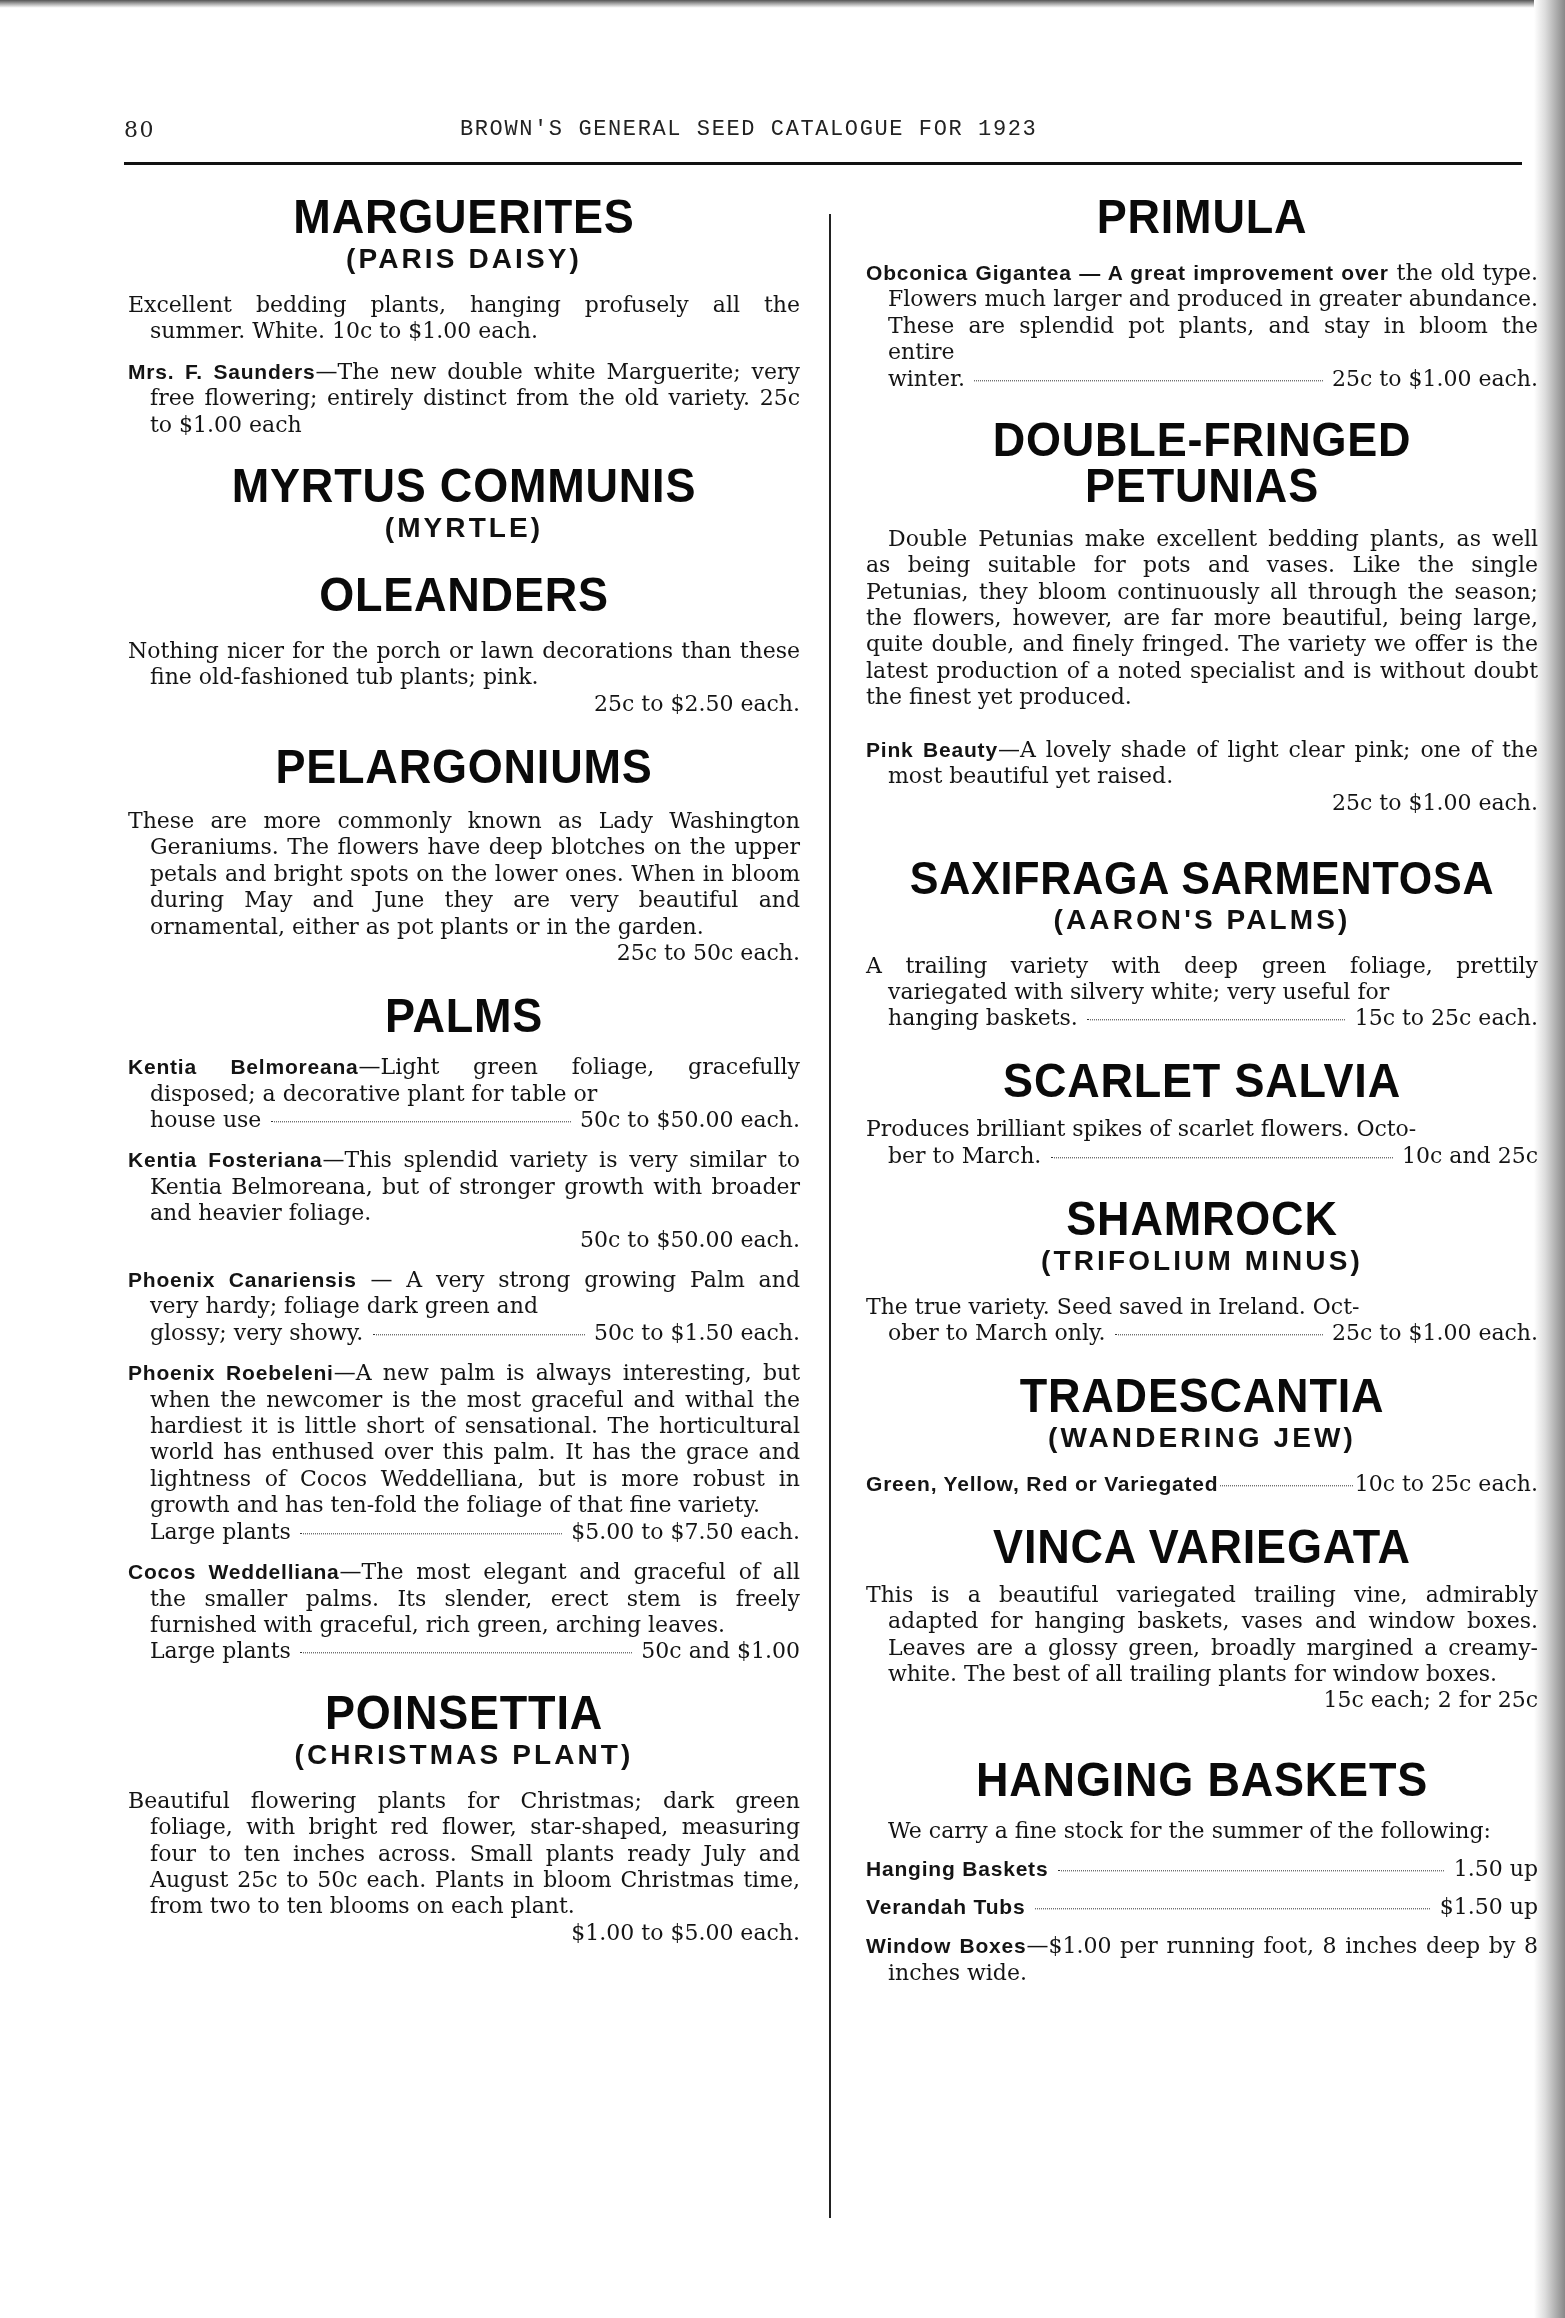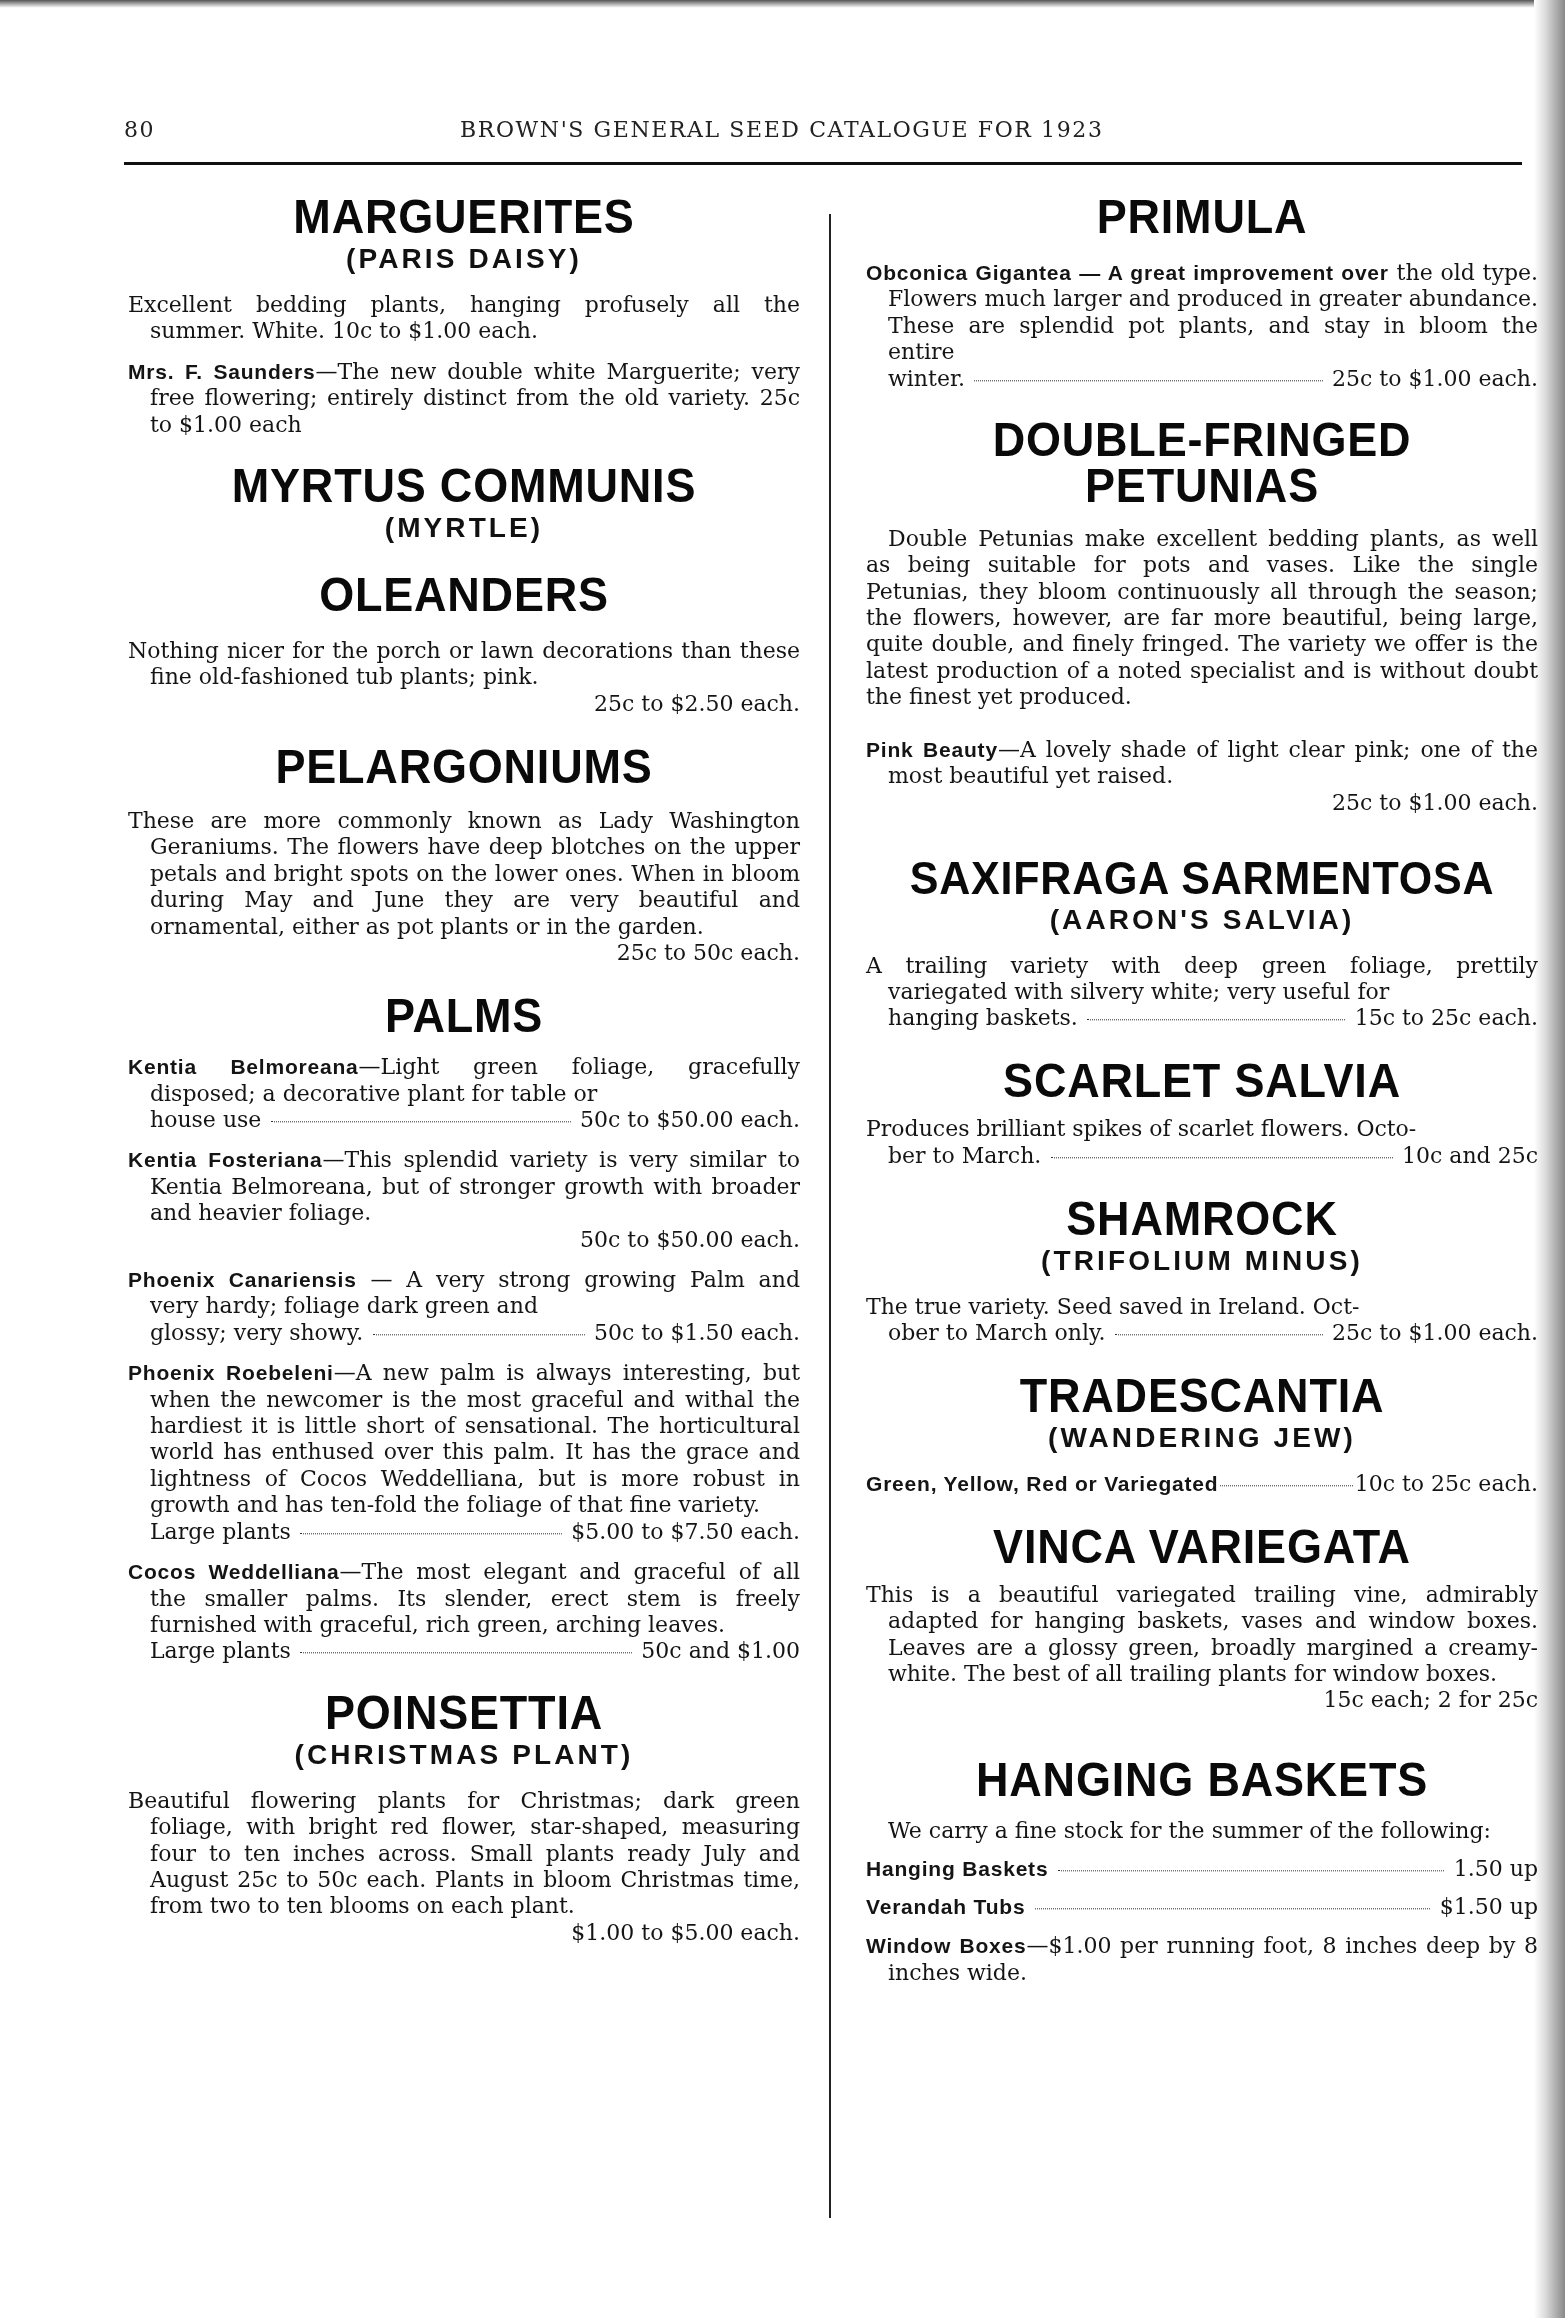--- a/index.html
+++ b/index.html
@@ -13,21 +13,21 @@
   }
   .scan-edge-right {
     position: absolute; right: 0; top: 0; width: 31px; height: 2319px;
     background: linear-gradient(to right, #fff 0px, #ddd 11px, #aaa 23px, #888 31px);
   }
   .running-head {
     position: absolute; left: 124px; top: 117px; width: 1398px; height: 31px;
     font-family: "DejaVu Serif", serif; font-size: 22px; letter-spacing: 1.6px; color: #222;
   }
   .page-number { position: absolute; left: 0; top: 0; }
-  .running-title { position: absolute; left: 336px; top: 0; }
+  .running-title { position: absolute; left: 336px; top: 0; font-family: Liberation Mono, monospace; }
   .head-rule {
     position: absolute; left: 124px; top: 162px; width: 1398px; height: 3.1px; background: #111;
   }
   .col-rule {
     position: absolute; left: 829px; top: 214px; width: 1.6px; height: 2004px; background: #222;
   }
   .column { position: absolute; top: 194px; width: 672px; }
   .col-left { left: 128px; }
   .col-right { left: 866px; }
 
@@ -190,21 +190,21 @@
     <div class="gap-m"></div>
     <div class="entry">
       <div class="para"><span class="entry-name">Pink Beauty</span><span>—A lovely shade of light clear pink; one of the most beautiful yet raised.</span></div>
       <div class="price-line">25c to $1.00 each.</div>
     </div>
   </div>
   <div class="gap-m"></div>
 
   <div class="section">
     <div class="heading" style="font-size:43px">SAXIFRAGA SARMENTOSA</div>
-    <div class="subheading">(AARON'S SALVIA)</div>
+    <div class="subheading">(AARON'S PALMS)</div>
     <div class="para">A trailing variety with deep green foliage, prettily variegated with silvery white; very useful for</div>
     <div class="leader-line hang-line">
       <span class="lead-text">hanging baskets.</span>
         <span class="dots"></span>
         <span class="lead-price">15c to 25c each.</span>
     </div>
   </div>
   <div class="gap-m"></div>
 
   <div class="section">

